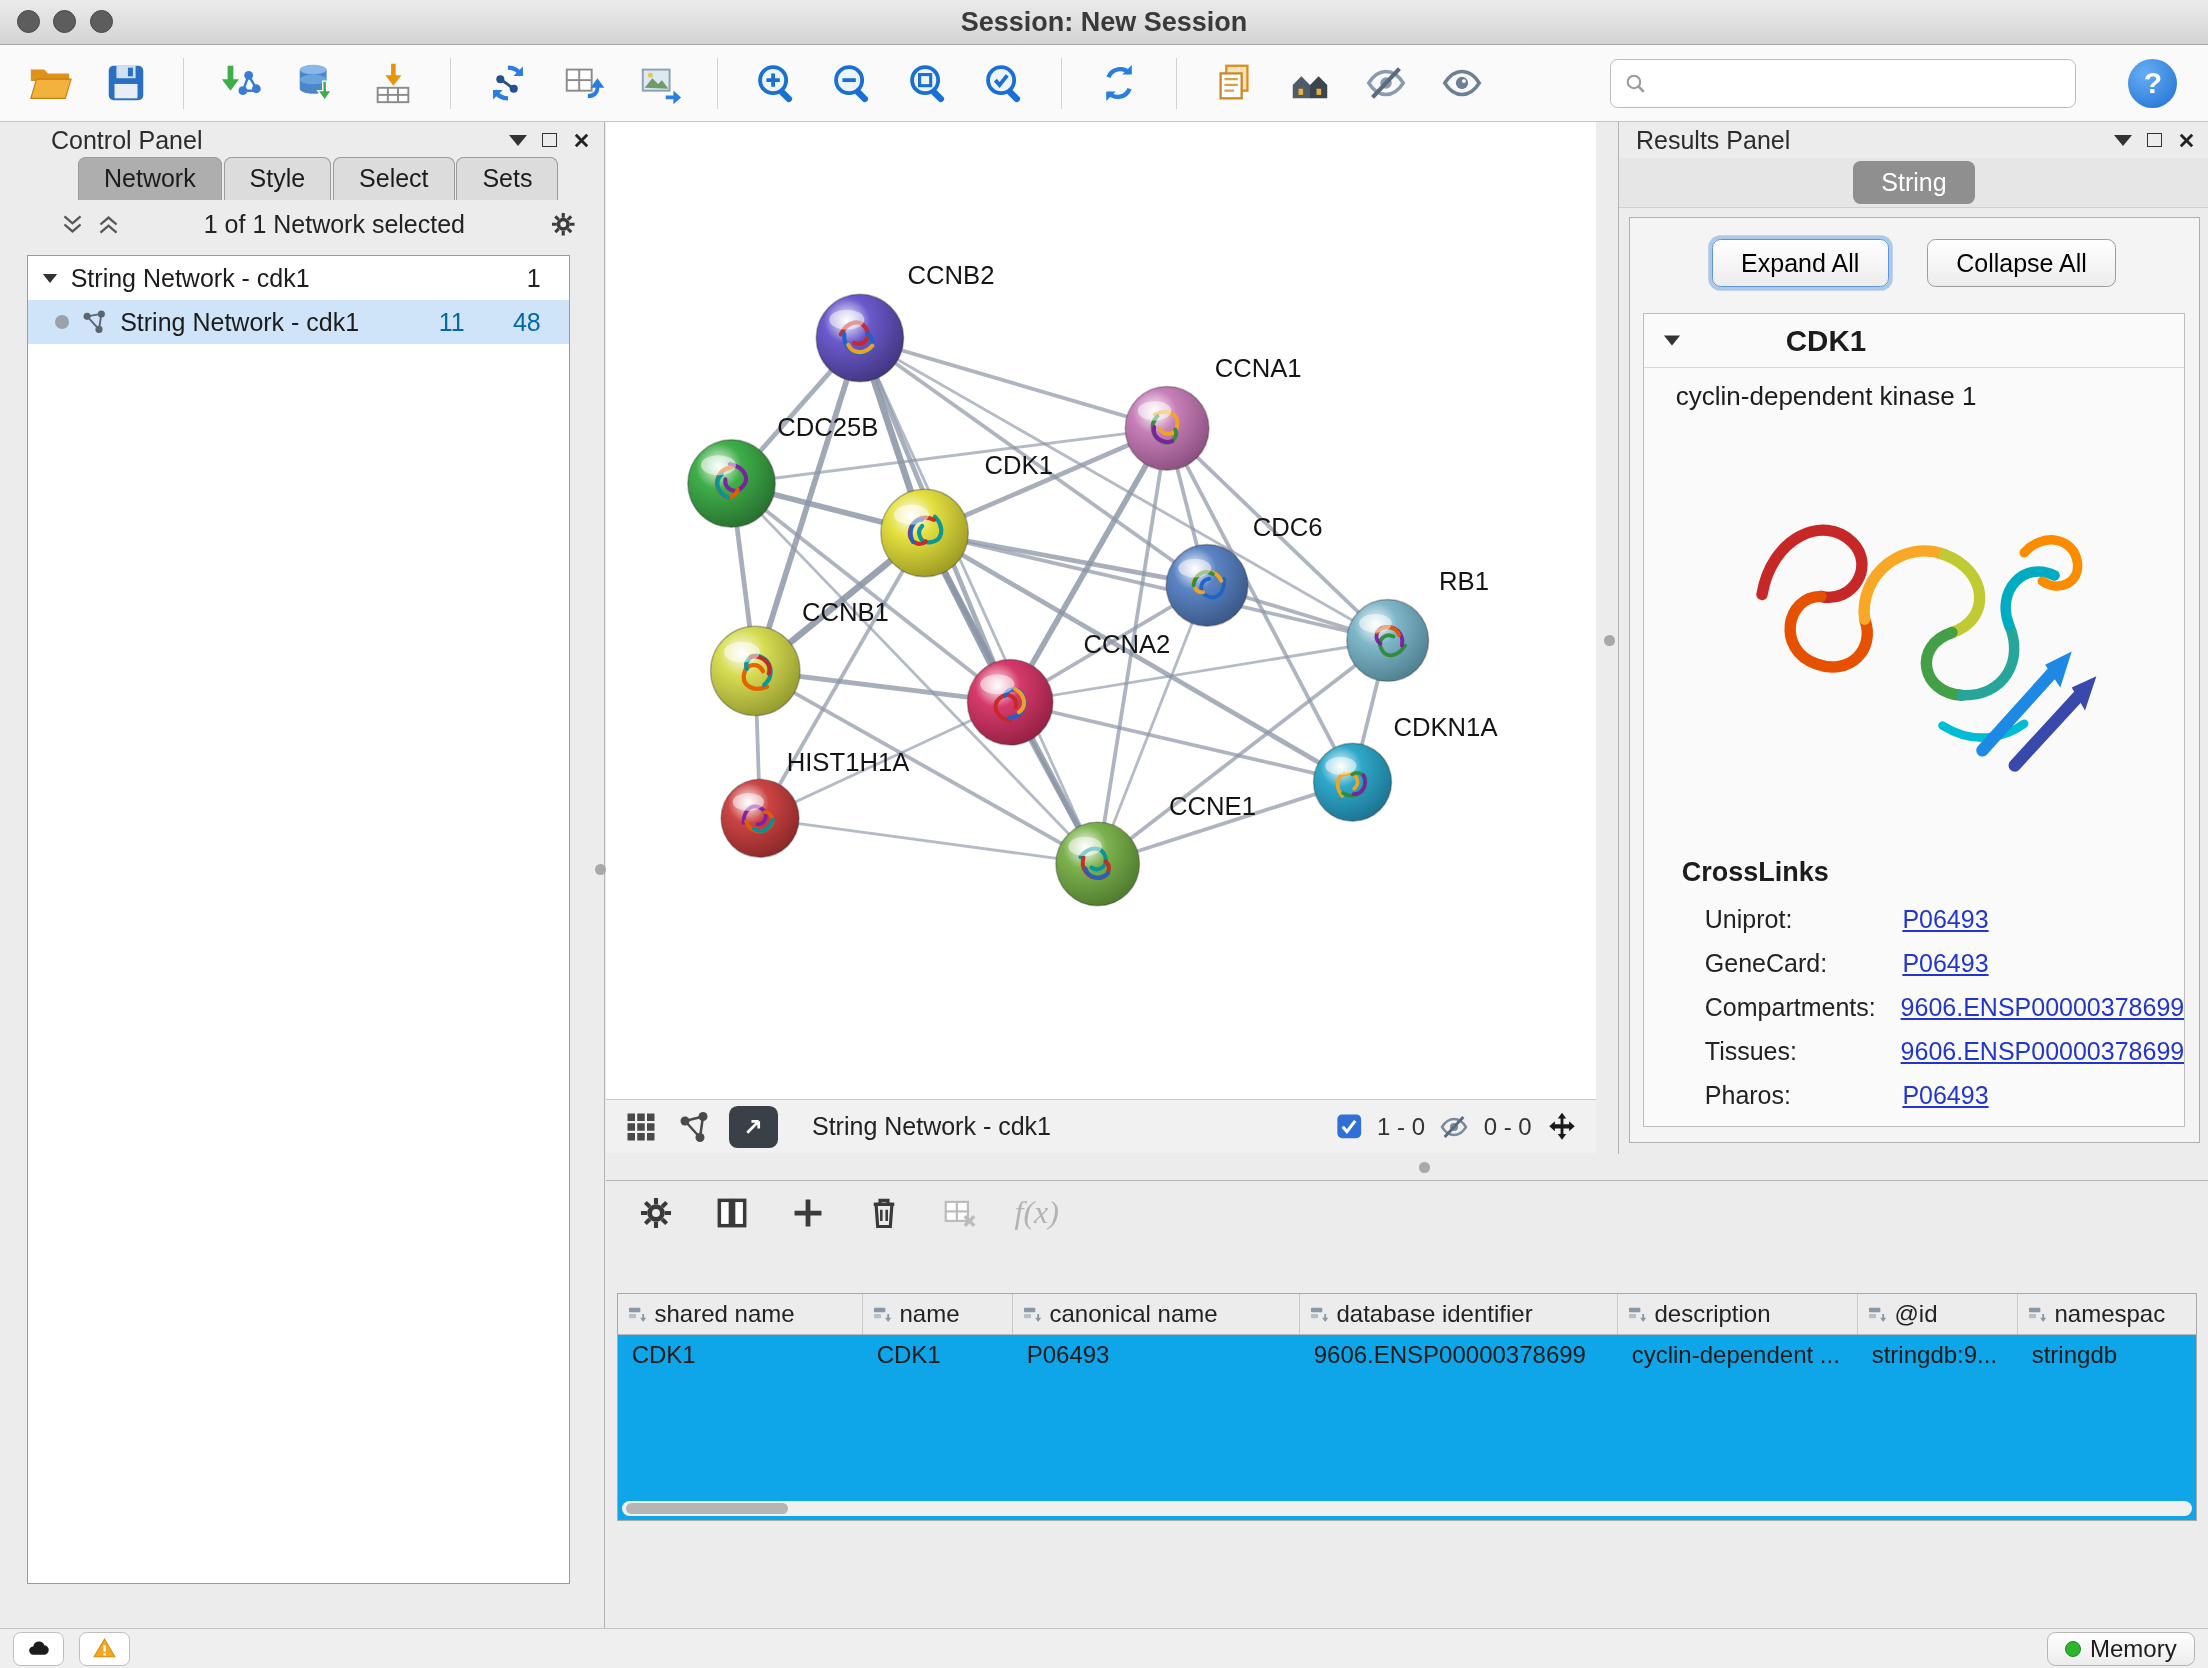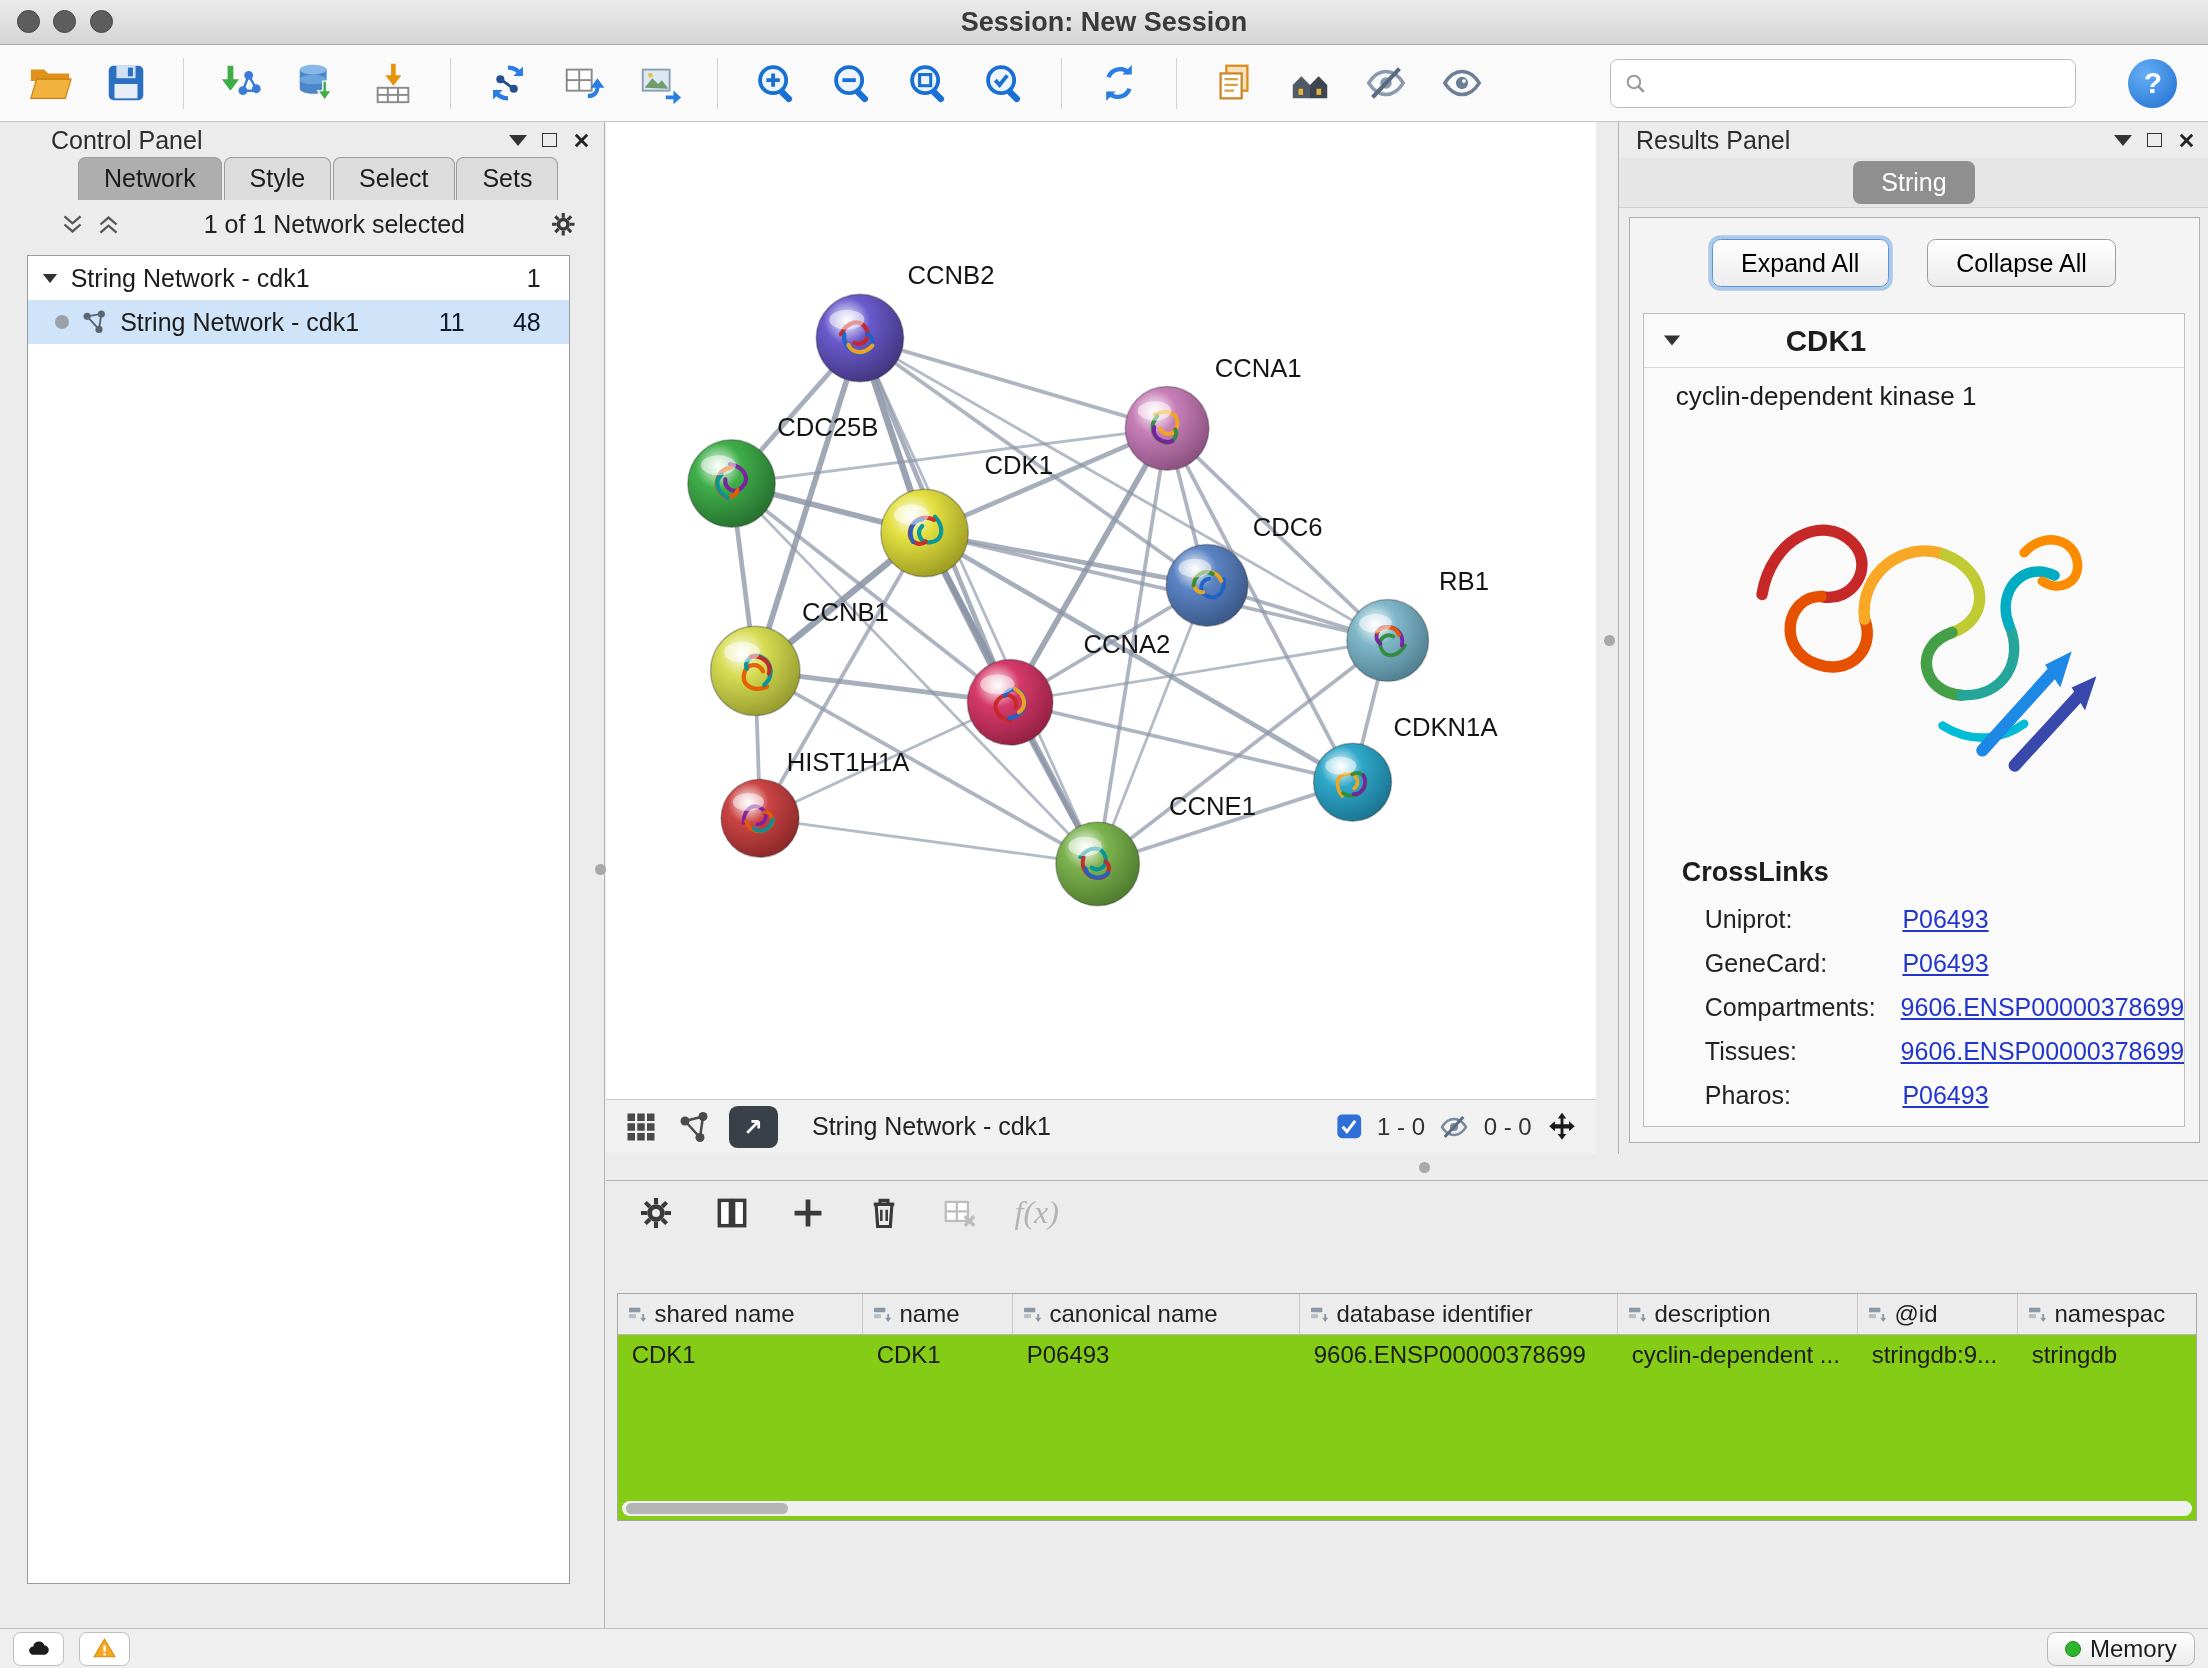--- a/index.html
+++ b/index.html
@@ -37,21 +37,21 @@
   .cp-status{display:flex;align-items:center;height:48px;padding:0 27px;gap:13.3px;}
   .cp-status-text{flex:1;text-align:center;font-size:25px;color:#222;}
   .tree{position:absolute;left:27px;right:34px;top:133px;bottom:44px;background:#fff;border:1px solid #9a9a9a;box-sizing:border-box;}
   .tree-row{display:flex;align-items:center;height:44px;font-size:25px;gap:11.4px;padding:0 13.3px;}
   .tree-row .tri{transform:scale(.8);}
   .tree-label{white-space:nowrap;}
   .tree-count{margin-left:auto;padding-right:15px;color:#222;}
   .tree-row.selected{background:#cfe4f8;}
   .bullet{width:14.3px;height:14.3px;border-radius:50%;background:#9aa1a8;margin-left:13.3px;flex:0 0 auto;}
   .share-mini svg{width:28.5px;height:28.5px;display:block;}
-  .tree-num{width:51px;text-align:right;color:#0f172a;}
+  .tree-num{width:51px;text-align:right;color:#0369a1;}
 
   
   .canvas{position:absolute;left:606px;top:122px;width:990px;height:978px;background:#fff;}
   .canvas svg{position:absolute;inset:0;width:100%;height:100%;}
   .net-toolbar{position:absolute;left:606px;top:1099px;width:990px;height:54px;background:#f1f1f1;border-top:1px solid #c9c9c9;display:flex;align-items:center;padding:0 17px;box-sizing:border-box;gap:17px;}
   .nti svg{width:36px;height:36px;display:block;}
   .net-title{font-size:25px;color:#222;margin-left:17px;white-space:nowrap;}
   .net-right{margin-left:auto;display:flex;align-items:center;gap:13.3px;}
   .count-text{font-size:24px;color:#333;}
   .darkbtn{width:49px;height:42px;border-radius:8.6px;background:#3a4047;display:flex;align-items:center;justify-content:center;}
@@ -77,21 +77,21 @@
   .xl-row{display:flex;align-items:center;height:44px;padding-left:61px;font-size:25px;}
   .xl-lbl{width:190px;color:#222;}
   .xl-link{color:#2336cc;text-decoration:underline;margin-left:7.6px;white-space:nowrap;}
 
   
   .table-panel{position:absolute;left:606px;top:1180px;right:0;height:448px;background:#ececec;border-top:1px solid #b4b4b4;box-sizing:border-box;}
   .tp-toolbar{display:flex;align-items:center;gap:34px;height:63px;padding-left:28.5px;}
   .tp-toolbar .tbi{width:42px;height:42px;}
   .tp-toolbar .tbi svg{width:38px;height:38px;}
   .fx{font-family:"Liberation Serif","DejaVu Serif",serif;font-style:italic;font-size:32px;color:#b3b3b3;}
-  .tbl{position:absolute;left:11.4px;right:11.4px;top:112px;height:228px;background:#84cc16;border:1px solid #a8a8a8;box-sizing:border-box;overflow:hidden;}
+  .tbl{position:absolute;left:11.4px;right:11.4px;top:112px;height:228px;background:#0ea5e9;border:1px solid #a8a8a8;box-sizing:border-box;overflow:hidden;}
   .tr-head{display:flex;height:40px;background:#ececec;border-bottom:1px solid #b9b9b9;}
   .th{display:flex;align-items:center;gap:7.6px;padding-left:9.5px;font-size:24px;color:#222;border-right:1px solid #c9c9c9;box-sizing:border-box;flex:0 0 auto;overflow:hidden;white-space:nowrap;}
   .th-ic{flex:0 0 auto;}
   .tr{display:flex;height:40px;}
   .td{padding-left:13.3px;font-size:24px;display:flex;align-items:center;box-sizing:border-box;flex:0 0 auto;overflow:hidden;white-space:nowrap;}
   .hscroll{position:absolute;left:3.8px;right:3.8px;bottom:3.8px;height:15px;background:#f0f0f0;border-radius:7.6px;}
   .hthumb{position:absolute;left:3.8px;top:1.9px;width:162px;height:11.4px;border-radius:5.7px;background:#b5b5b5;}
   .tp-tabs{position:absolute;left:0;right:0;top:380px;display:flex;justify-content:center;}
   .tp-tab{font-size:26px;padding:7.6px 25px;background:#f7f7f7;border:1px solid #a5a5a5;}
   .tp-tab.sel{background:#8f8f8f;color:#fff;}

